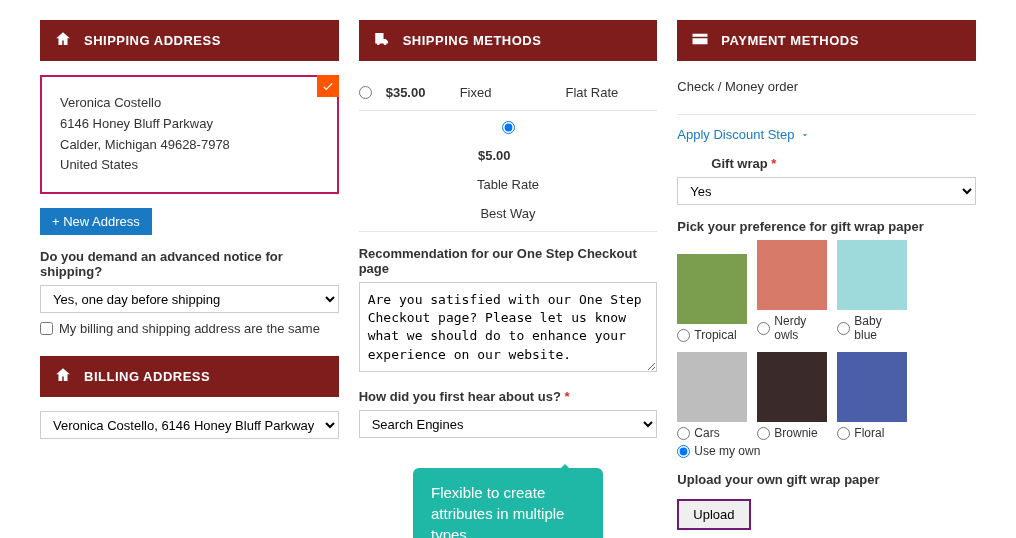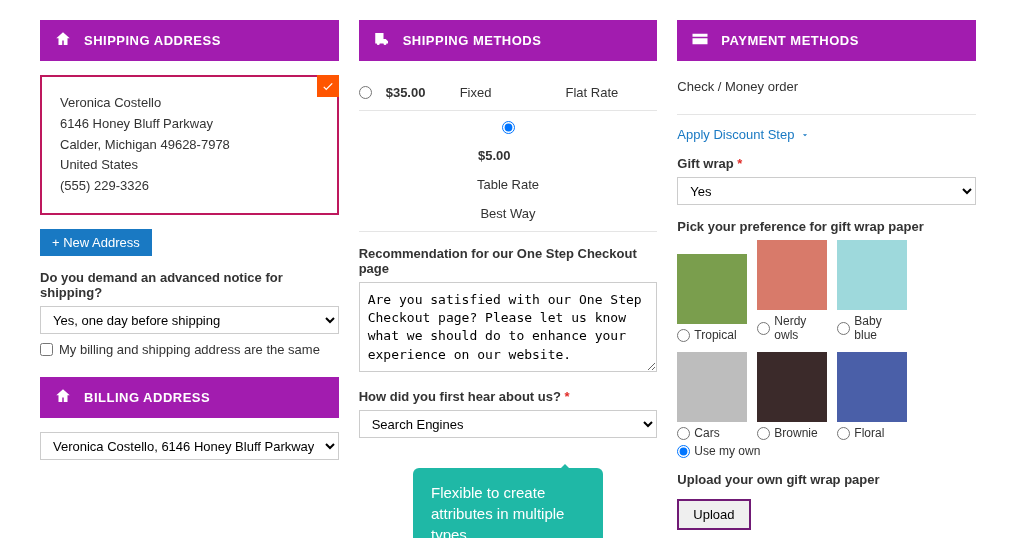--- a/index.html
+++ b/index.html
@@ -1,19 +1,19 @@
 <!DOCTYPE html>
 <html><head>
 <meta charset="utf-8">
 <style>
   * { box-sizing: border-box; margin: 0; padding: 0; }
   body { font-family: -apple-system, BlinkMacSystemFont, "Segoe UI", Helvetica, Arial, sans-serif; font-size: 13px; color: #333; background:#fff; padding: 20px 40px; }
   .cols { display: flex; gap: 20px; }
   .col { flex: 1; min-width: 0; }
-  .panel-header { background: #a21caf; color: #fff; padding: 10px 14px; display: flex; align-items: center; gap: 12px; margin-bottom: 14px; }
+  .panel-header { background: #7f1d1d; color: #fff; padding: 10px 14px; display: flex; align-items: center; gap: 12px; margin-bottom: 14px; }
   .panel-header .title { font-weight: 700; text-transform: uppercase; letter-spacing: .5px; font-size: 13px; }
   .panel-header svg { width: 18px; height: 18px; fill: #fff; }
   .address-card { border: 2px solid #be185d; position: relative; padding: 16px 18px; line-height: 1.6; }
   .address-card .check-badge { position: absolute; top: -2px; right: -2px; width: 22px; height: 22px; background: #ff5501; display:flex;align-items:center;justify-content:center; }
   .address-card .check-badge svg{width:14px;height:14px;fill:#fff;}
   .btn-primary { background:#1979c3; color:#fff; border:none; padding:6px 12px; font-weight:400; font-size:13px; cursor:pointer; margin-top:14px;}
   .field-label { font-weight:600; margin-top:14px; margin-bottom:6px; display:block; font-size:13px;}
   select, .select { width:100%; border:1px solid #ccc; padding:5px 8px; font-size:13px; background:#fff; height:28px;}
   textarea.ta { width:100%; border:1px solid #ccc; padding:8px; font-size:13px; resize:vertical; height:90px; line-height:1.4;}
   .check-row { display:flex; align-items:center; gap:6px; margin-top:8px; font-size:13px;}
@@ -24,21 +24,21 @@
   .ship-row .carrier{flex:1;}
   .ship-row .method{flex:1;}
   .req::after{content:" *"; color:#e02b27;}
   .link { color:#1979c3; cursor:pointer; display:inline-flex; align-items:center; gap:6px; font-size:13px;}
   .swatch-grid{display:flex; flex-wrap:wrap; gap:10px; margin-top:6px;align-items:flex-end;}
   .swatch-item{ width:70px; }
   .swatch-color{ width:70px; height:70px; display:block;}
   .swatch-label{ display:flex; align-items:center; gap:4px; margin-top:4px; font-size:12px;}
   .callout{ position:relative; background:#1fb8a6; color:#fff; border-radius:6px; padding:14px 18px; width:190px; margin:30px auto 0; text-align:left; font-size:15px; line-height:1.4;}
   .callout::before{content:""; position:absolute; top:-14px; right:28px; border:10px solid transparent; border-bottom-color:#1fb8a6;}
-  .btn-upload{ border:2px solid #701a75; background:#efefef; padding:6px 14px; font-size:13px; cursor:pointer; margin-top:6px;} .mt14{margin-top:14px;} .mt20{margin-top:20px;}
+  .btn-upload{ border:2px solid #701a75; background:#efefef; padding:6px 14px; font-size:13px; cursor:pointer; margin-top:6px;} .mt14{margin-top:14px;margin-left:34px;} .mt20{margin-top:20px;}
   .swatch-row-own{display:flex;align-items:center;gap:4px;margin-top:4px;font-size:12px;}
   .payright .panel-header{margin-bottom:18px;}
   .chev{width:10px;height:10px;}
 </style>
 </head>
 <body>
 
 <div class="cols">
 
   <div class="col">
@@ -54,21 +54,20 @@
     <div class="address-card">
       <span class="check-badge">
         <svg viewBox="0 0 24 24">
             <path d="M9 16.2l-3.5-3.5L4 14.2 9 19.2 20 8.2l-1.5-1.5z"></path>
           </svg>
       </span>
       <div>Veronica Costello</div>
       <div>6146 Honey Bluff Parkway</div>
       <div>Calder, Michigan 49628-7978</div>
       <div>United States</div>
-      <div>(555) 229-3326</div>
     </div>
 
     <button class="btn-primary">+ New Address</button>
 
     <label class="field-label">Do you demand an advanced notice for shipping?</label>
     <select class="select">
       <option>Yes, one day before shipping</option>
     </select>
 
     <div class="check-row">

